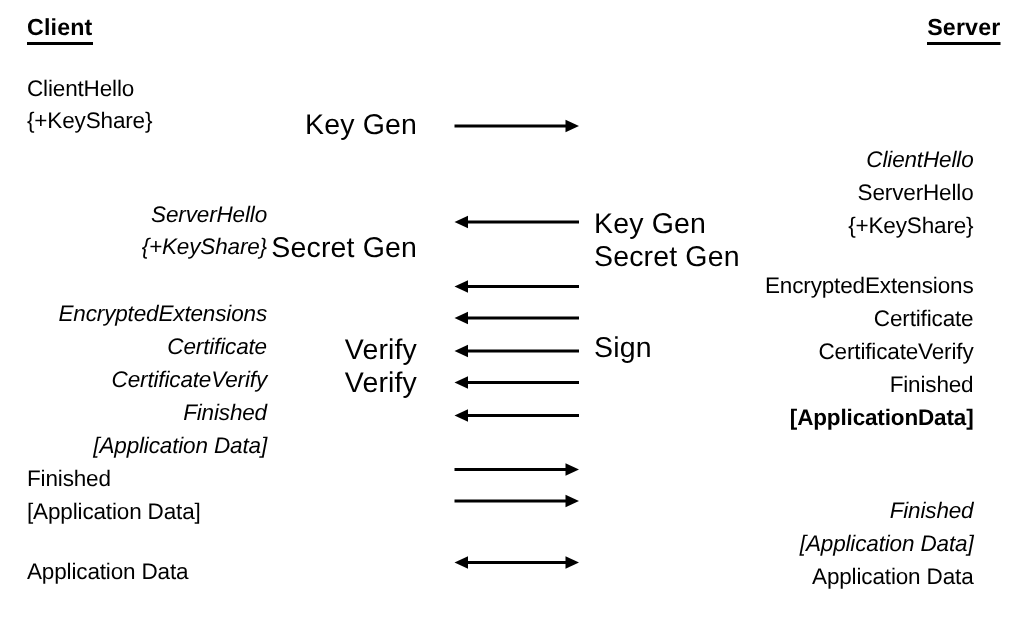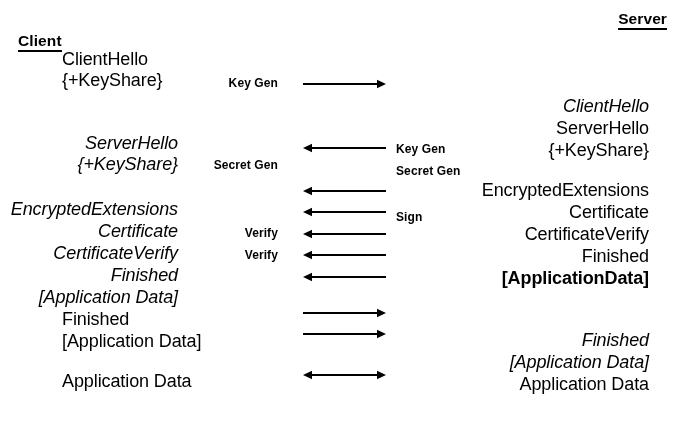--- a/index.html
+++ b/index.html
@@ -27,42 +27,41 @@
     font-size: 15.5px;
     font-weight: bold;
     letter-spacing: 0.1px;
     line-height: 18px;
     white-space: nowrap;
   }
   .col-header .hdr-text {
     border-bottom: 2px solid #000;
     padding-bottom: 1px;
   }
-  #client-header { left: 18px; top: 10px; margin-top: 22px; }
+  #client-header { left: 18px; top: 10px; }
   #server-header { right: 7px; top: 10px; }
 
   
   .msg {
     position: absolute;
-    font-size: 18px;
+    font-size: 15px;
     line-height: 19px;
     white-space: nowrap;
     letter-spacing: -0.1px;
-    margin-left: 44px;
   }
   .msg.left  { left: 18px;  text-align: left; }
   .msg.left.ralign { left: auto; right: 496px; text-align: right; }
   .msg.right { right: 25px; text-align: right; }
   .italic { font-style: italic; }
 
   
   .op {
     position: absolute;
-    font-size: 12px;
-    font-weight: bold;
+    font-size: 19px;
+    font-weight: normal;
     line-height: 17px;
     white-space: nowrap;
     letter-spacing: 0.1px;
   }
   .op.client-side { right: 396px; text-align: right; }
   .op.server-side { left: 396px;  text-align: left; }
 
   
   .arrow {
     position: absolute;
@@ -113,21 +112,21 @@
     </div>
   <div id="client-ops-layer">
       <div class="op client-side" style="top: 75px;">Key Gen</div>
       <div class="op client-side" style="top: 157px;">Secret Gen</div>
       <div class="op client-side" style="top: 225px;">Verify</div>
       <div class="op client-side" style="top: 247px;">Verify</div>
     </div>
   <div id="server-ops-layer">
       <div class="op server-side" style="top: 141px;">Key Gen</div>
       <div class="op server-side" style="top: 163px;">Secret Gen</div>
-      <div class="op server-side" style="top: 209px;">Sign</div>
+      <div class="op server-side" style="top: 224px;">Sign</div>
     </div>
   <div id="arrows-layer">
       <div class="arrow" style="top: 77px;">
         <svg width="83" height="14" viewBox="0 0 83 14">
           <line x1="0" y1="7" x2="75" y2="7" stroke="#000000" stroke-width="2"></line>
           <polygon points="83,7 74,2.8 74,11.2" fill="#000000"></polygon>
         </svg>
       </div>
       <div class="arrow" style="top: 141px;">
         <svg width="83" height="14" viewBox="0 0 83 14">

